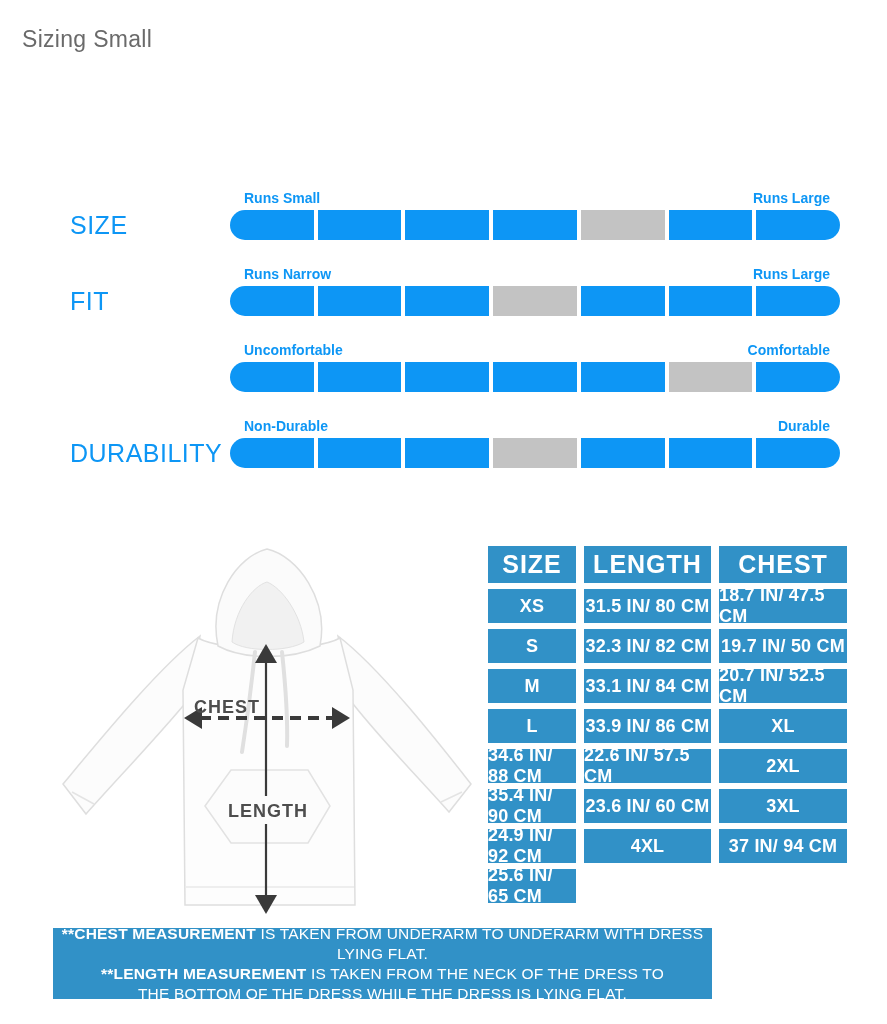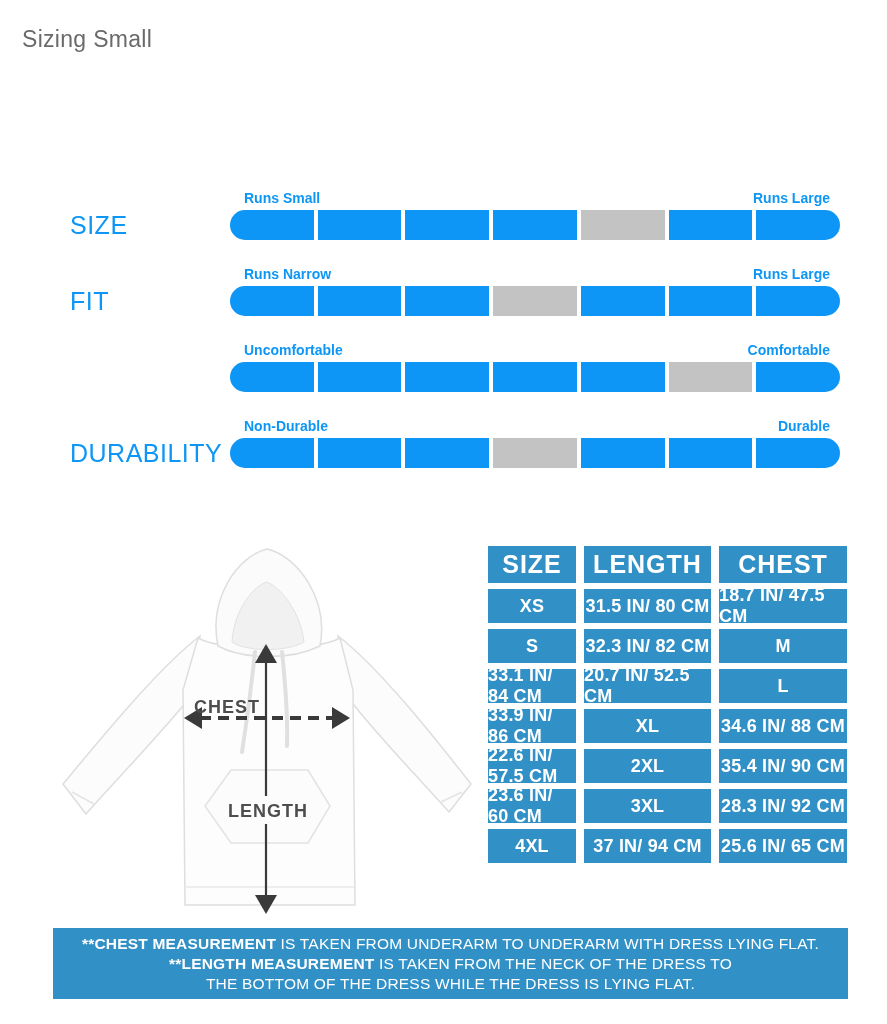--- a/index.html
+++ b/index.html
@@ -44,21 +44,21 @@
     column-gap:8px;row-gap:6px;
   }
   .t-cell{
     background:var(--table-blue);color:#ffffff;
     display:flex;align-items:center;justify-content:center;
     height:34px;font-size:18px;font-weight:700;letter-spacing:.2px;
   }
   .t-head{height:37px;font-size:25px;font-weight:600;letter-spacing:1px;}
   
   .footnote{
-    position:absolute;left:53px;top:928px;width:795px;height:71px;
+    position:absolute;left:53px;top:928px;width:659px;height:71px;
     background:var(--table-blue);color:#ffffff;
     display:flex;flex-direction:column;justify-content:center;
     text-align:center;font-size:15.5px;line-height:20px;letter-spacing:.2px;
   }
   .footnote b{font-weight:bold;}
   
   .hoodie-wrap{position:absolute;left:58px;top:540px;width:422px;height:386px;}
 </style>
 </head>
 <body>
@@ -180,38 +180,39 @@
   <div class="t-cell t-head">SIZE</div>
   <div class="t-cell t-head">LENGTH</div>
   <div class="t-cell t-head">CHEST</div>
 
   <div class="t-cell">XS</div>
   <div class="t-cell">31.5 IN/ 80 CM</div>
   <div class="t-cell">18.7 IN/ 47.5 CM</div>
 
   <div class="t-cell">S</div>
   <div class="t-cell">32.3 IN/ 82 CM</div>
+  <div class="t-cell">19.7 IN/ 50 CM</div>
 
   <div class="t-cell">M</div>
   <div class="t-cell">33.1 IN/ 84 CM</div>
   <div class="t-cell">20.7 IN/ 52.5 CM</div>
 
   <div class="t-cell">L</div>
   <div class="t-cell">33.9 IN/ 86 CM</div>
 
   <div class="t-cell">XL</div>
   <div class="t-cell">34.6 IN/ 88 CM</div>
   <div class="t-cell">22.6 IN/ 57.5 CM</div>
 
   <div class="t-cell">2XL</div>
   <div class="t-cell">35.4 IN/ 90 CM</div>
   <div class="t-cell">23.6 IN/ 60 CM</div>
 
   <div class="t-cell">3XL</div>
-  <div class="t-cell">28.3 IN/ 92 CM</div>
+  <div class="t-cell">24.9 IN/ 92 CM</div>
 
   <div class="t-cell">4XL</div>
   <div class="t-cell">37 IN/ 94 CM</div>
   <div class="t-cell">25.6 IN/ 65 CM</div>
 </div>
 
 <div class="footnote">
   <div>
     <b>**CHEST MEASUREMENT</b><span> IS TAKEN FROM UNDERARM TO UNDERARM WITH DRESS LYING FLAT.</span>
   </div>

